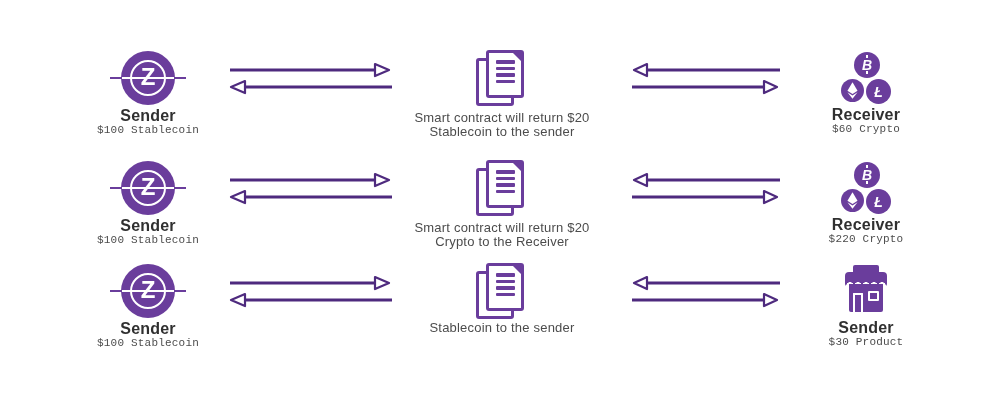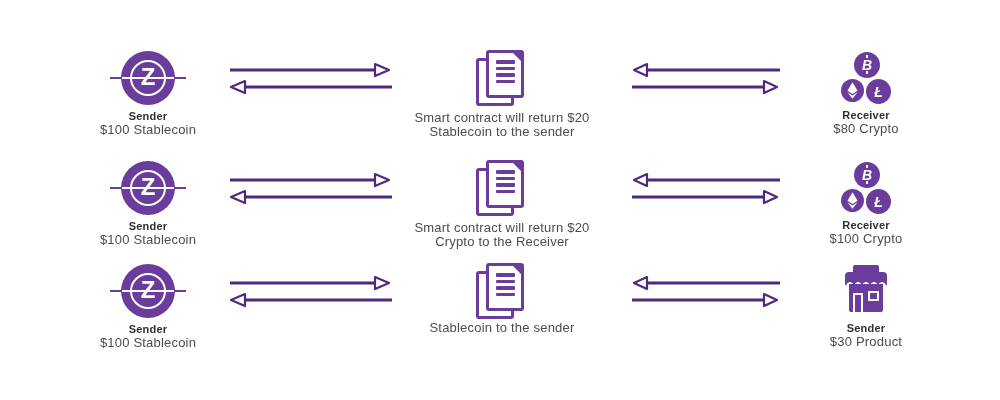--- a/index.html
+++ b/index.html
@@ -20,22 +20,22 @@
   .arrows{position:absolute;}
   .col-arrows-left{left:228px;}
   .col-arrows-right{left:632px;}
 
   
   .r1.col-sender{top:51px;}   .r2.col-sender{top:161px;}   .r3.col-sender{top:264px;}
   .r1.col-contract{top:50px;} .r2.col-contract{top:160px;} .r3.col-contract{top:263px;}
   .r1.col-receiver{top:52px;} .r2.col-receiver{top:162px;} .r3.col-receiver{top:265px;}
   .r1.arrows{top:60px;}       .r2.arrows{top:170px;}       .r3.arrows{top:273px;}
 
-  .title{margin-top:4px;font-size:11px;line-height:14px;font-weight:bold;color:var(--text-dark);letter-spacing:.2px;text-align:center;}
-  .subtitle{font-size:13px;line-height:14px;color:var(--text-gray);letter-spacing:.2px;text-align:right;}
+  .title{margin-top:4px;font-size:16px;line-height:14px;font-weight:bold;color:var(--text-dark);letter-spacing:.2px;text-align:center;}
+  .subtitle{font-size:11px;line-height:14px;color:var(--text-gray);letter-spacing:.2px;text-align:right;font-family:Liberation Mono, monospace;}
   .caption{margin-top:3px;font-size:13px;line-height:14px;color:var(--text-gray);letter-spacing:.2px;text-align:center;}
 
   
   .coin{position:relative;width:54px;height:54px;}
   .coin-stub{position:absolute;top:50%;margin-top:-1.25px;width:12px;height:2.5px;background:var(--icon-purple);}
   .coin-stub.left{left:-11px;}
   .coin-stub.right{right:-11px;}
   .coin-circle{position:relative;width:54px;height:54px;border-radius:50%;background:var(--icon-purple);}
   .coin-ring{position:absolute;left:50%;top:50%;width:36px;height:36px;margin:-18px 0 0 -18px;border:2.5px solid #fff;border-radius:50%;}
   .coin-line{position:absolute;left:1px;right:1px;top:50%;margin-top:-1.25px;height:2.5px;background:#fff;}
@@ -136,21 +136,21 @@
         <svg width="11" height="17" viewBox="0 0 12 18">
           <path d="M6 0 L11.5 9.2 L6 12.8 L0.5 9.2 Z" fill="#ffffff"></path>
           <path d="M6 18 L11.5 10.9 L6 14.4 L0.5 10.9 Z" fill="#ffffff"></path>
         </svg>
       </div>
       <div class="c-coin c-ltc">
         <span class="ltc-glyph">Ł</span>
       </div>
     </div>
     <div class="title">Receiver</div>
-    <div class="subtitle">$80 Crypto</div>
+    <div class="subtitle">$60 Crypto</div>
   </div>
 
   <div class="node col-sender r2">
     <div class="coin">
       <span class="coin-stub left"></span>
       <span class="coin-stub right"></span>
       <div class="coin-circle">
         <div class="coin-ring"></div>
         <div class="coin-line"></div>
         <span class="coin-z">Z</span>
@@ -201,21 +201,21 @@
         <svg width="11" height="17" viewBox="0 0 12 18">
           <path d="M6 0 L11.5 9.2 L6 12.8 L0.5 9.2 Z" fill="#ffffff"></path>
           <path d="M6 18 L11.5 10.9 L6 14.4 L0.5 10.9 Z" fill="#ffffff"></path>
         </svg>
       </div>
       <div class="c-coin c-ltc">
         <span class="ltc-glyph">Ł</span>
       </div>
     </div>
     <div class="title">Receiver</div>
-    <div class="subtitle">$100 Crypto</div>
+    <div class="subtitle">$220 Crypto</div>
   </div>
 
   <div class="node col-sender r3">
     <div class="coin">
       <span class="coin-stub left"></span>
       <span class="coin-stub right"></span>
       <div class="coin-circle">
         <div class="coin-ring"></div>
         <div class="coin-line"></div>
         <span class="coin-z">Z</span>

